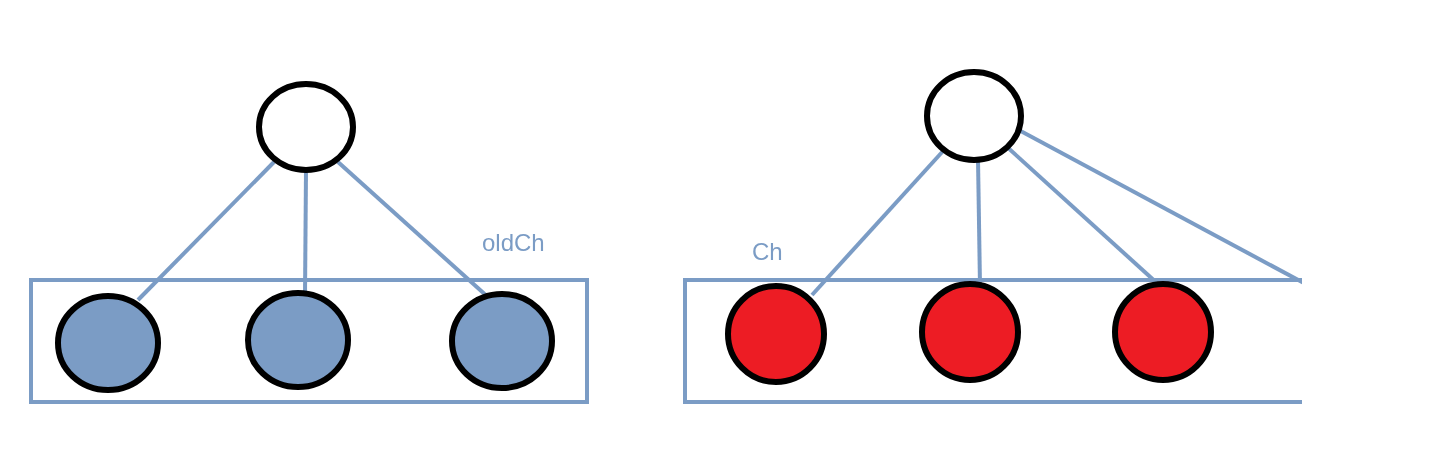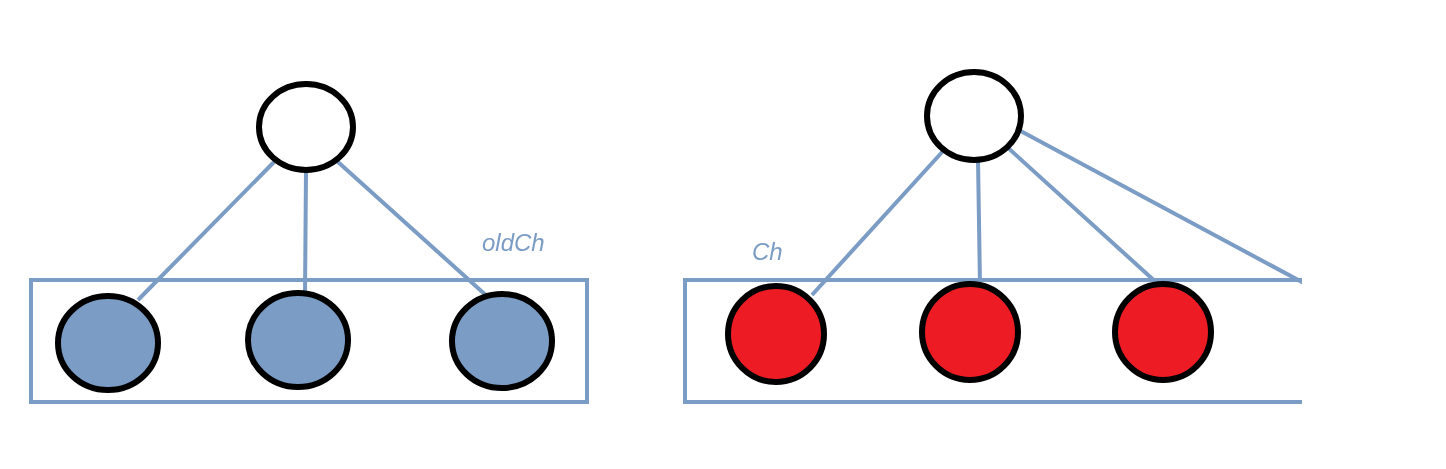--- a/index.html
+++ b/index.html
@@ -9,21 +9,20 @@
   }
   body {
     font-family: "Liberation Sans", sans-serif;
   }
   #canvas {
     position: relative;
     width: 1302px;
     height: 469px;
     background: #ffffff;
     overflow: hidden;
-    font-style: italic;
   }
   #diagram-svg {
     position: absolute;
     top: 0;
     left: 0;
     width: 1446px;
     height: 469px;
   }
   .group-label {
     font-family: "Liberation Sans", sans-serif;

